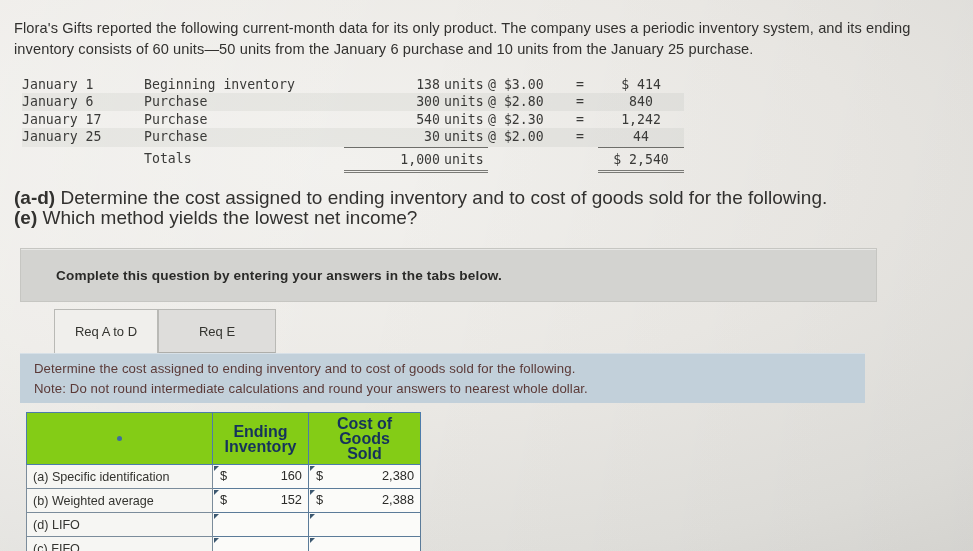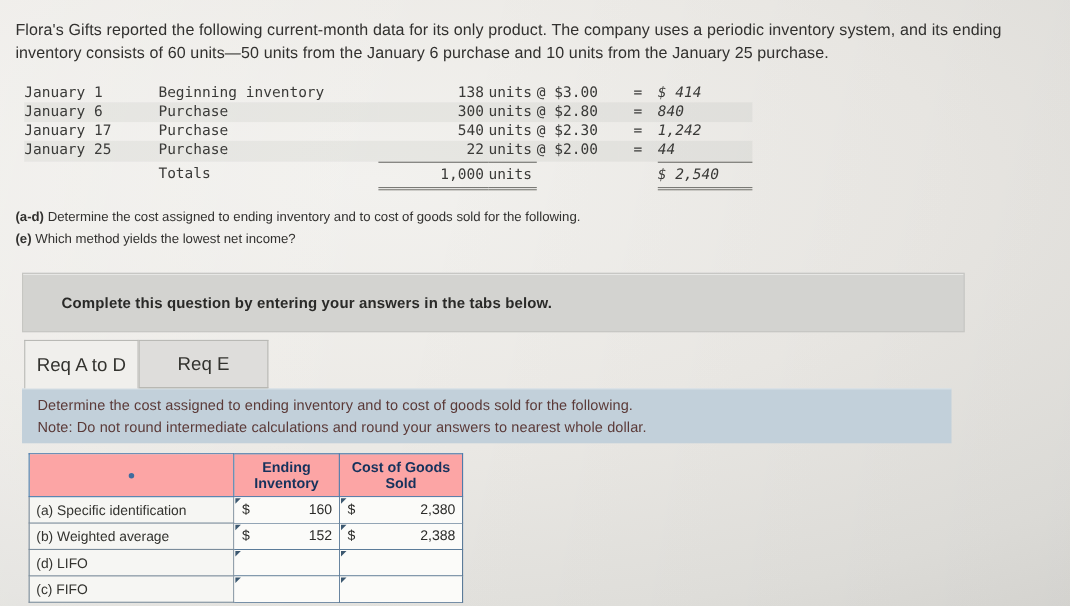--- a/index.html
+++ b/index.html
@@ -62,42 +62,42 @@
     padding: 0 0 0 0;
     white-space: pre;
     vertical-align: top;
   }
   .inv .c-date   { width: 122px; margin-top: 19px; }
   .inv .c-desc   { width: 200px; }
   .inv .c-units  { width: 96px;  text-align: right; padding-right: 4px;}
   .inv .c-u      { width: 44px;  text-align: left; }
   .inv .c-price  { width: 74px;  text-align: left; }
   .inv .c-eq     { width: 36px;  text-align: center; }
-  .inv .c-amt    { width: 86px;  text-align: left; font-style: italic; }
+  .inv .c-amt    { width: 86px;  text-align: center; }
   .inv tr.shade td { background: rgba(120,122,118,0.085); }
   .inv tr.lastrow td.c-units,
   .inv tr.lastrow td.c-u,
   .inv tr.lastrow td.c-amt {
     border-bottom: 1.3px solid #6e6e6a;
     padding-bottom: 1px;
   }
   .inv tr.totals td { padding-top: 3px; }
   .inv tr.totals td.c-units,
   .inv tr.totals td.c-u,
   .inv tr.totals td.c-amt {
     border-bottom: 3.5px double #7a7a76;
     padding-bottom: 2px;
   }
 
   
   .reqs {
     position: absolute;
     left: 14px;
     top: 188px;
-    font-size: 12px;
+    font-size: 19px;
     line-height: 19.5px;
     color: #32312f;
   }
   .reqs b { font-weight: bold; }
 
   
   .banner {
     position: absolute;
     left: 20px;
     top: 248px;
@@ -125,24 +125,25 @@
     width: 930px;
     height: 45px;
   }
   .tab {
     position: absolute;
     top: 0;
     height: 44px;
     display: flex;
     align-items: center;
     justify-content: center;
-    font-size: 17px;
+    font-size: 13px;
     color: #33332f;
     border: 1px solid #b9b9b5;
     box-sizing: border-box;
+    margin-left: 32px;
   }
   .tab.active {
     left: 0;
     width: 104px;
     background: #f0efec;
     border-bottom: none;
     z-index: 3;
   }
   .tab.inactive {
     left: 104px;
@@ -179,24 +180,24 @@
     width: 394px;
     border-collapse: collapse;
     font-size: 12.6px;
     table-layout: fixed;
   }
   .grid col.c1 { width: 186px; }
   .grid col.c2 { width: 96px;  }
   .grid col.c3 { width: 112px; }
 
   .grid th {
-    background: #fca5a5;
+    background: #84cc16;
     color: #15325c;
     font-weight: bold;
-    font-size: 13px;
+    font-size: 16px;
     line-height: 15px;
     text-align: center;
     border: 1px solid #4d7cab;
     padding: 3px 2px;
     height: 32px;
     vertical-align: middle;
   }
   .grid th.blank { position: relative; }
   .grid th.blank .dot {
     display: block;
@@ -283,21 +284,21 @@
         <td class="c-desc">Purchase</td>
         <td class="c-units">540</td>
         <td class="c-u">units</td>
         <td class="c-price">@ $2.30</td>
         <td class="c-eq">=</td>
         <td class="c-amt">1,242</td>
       </tr>
       <tr class="shade lastrow">
         <td class="c-date">January 25</td>
         <td class="c-desc">Purchase</td>
-        <td class="c-units">22</td>
+        <td class="c-units">30</td>
         <td class="c-u">units</td>
         <td class="c-price">@ $2.00</td>
         <td class="c-eq">=</td>
         <td class="c-amt">44</td>
       </tr>
       <tr class="totals">
         <td class="c-date"></td>
         <td class="c-desc">Totals</td>
         <td class="c-units">1,000</td>
         <td class="c-u">units</td>

